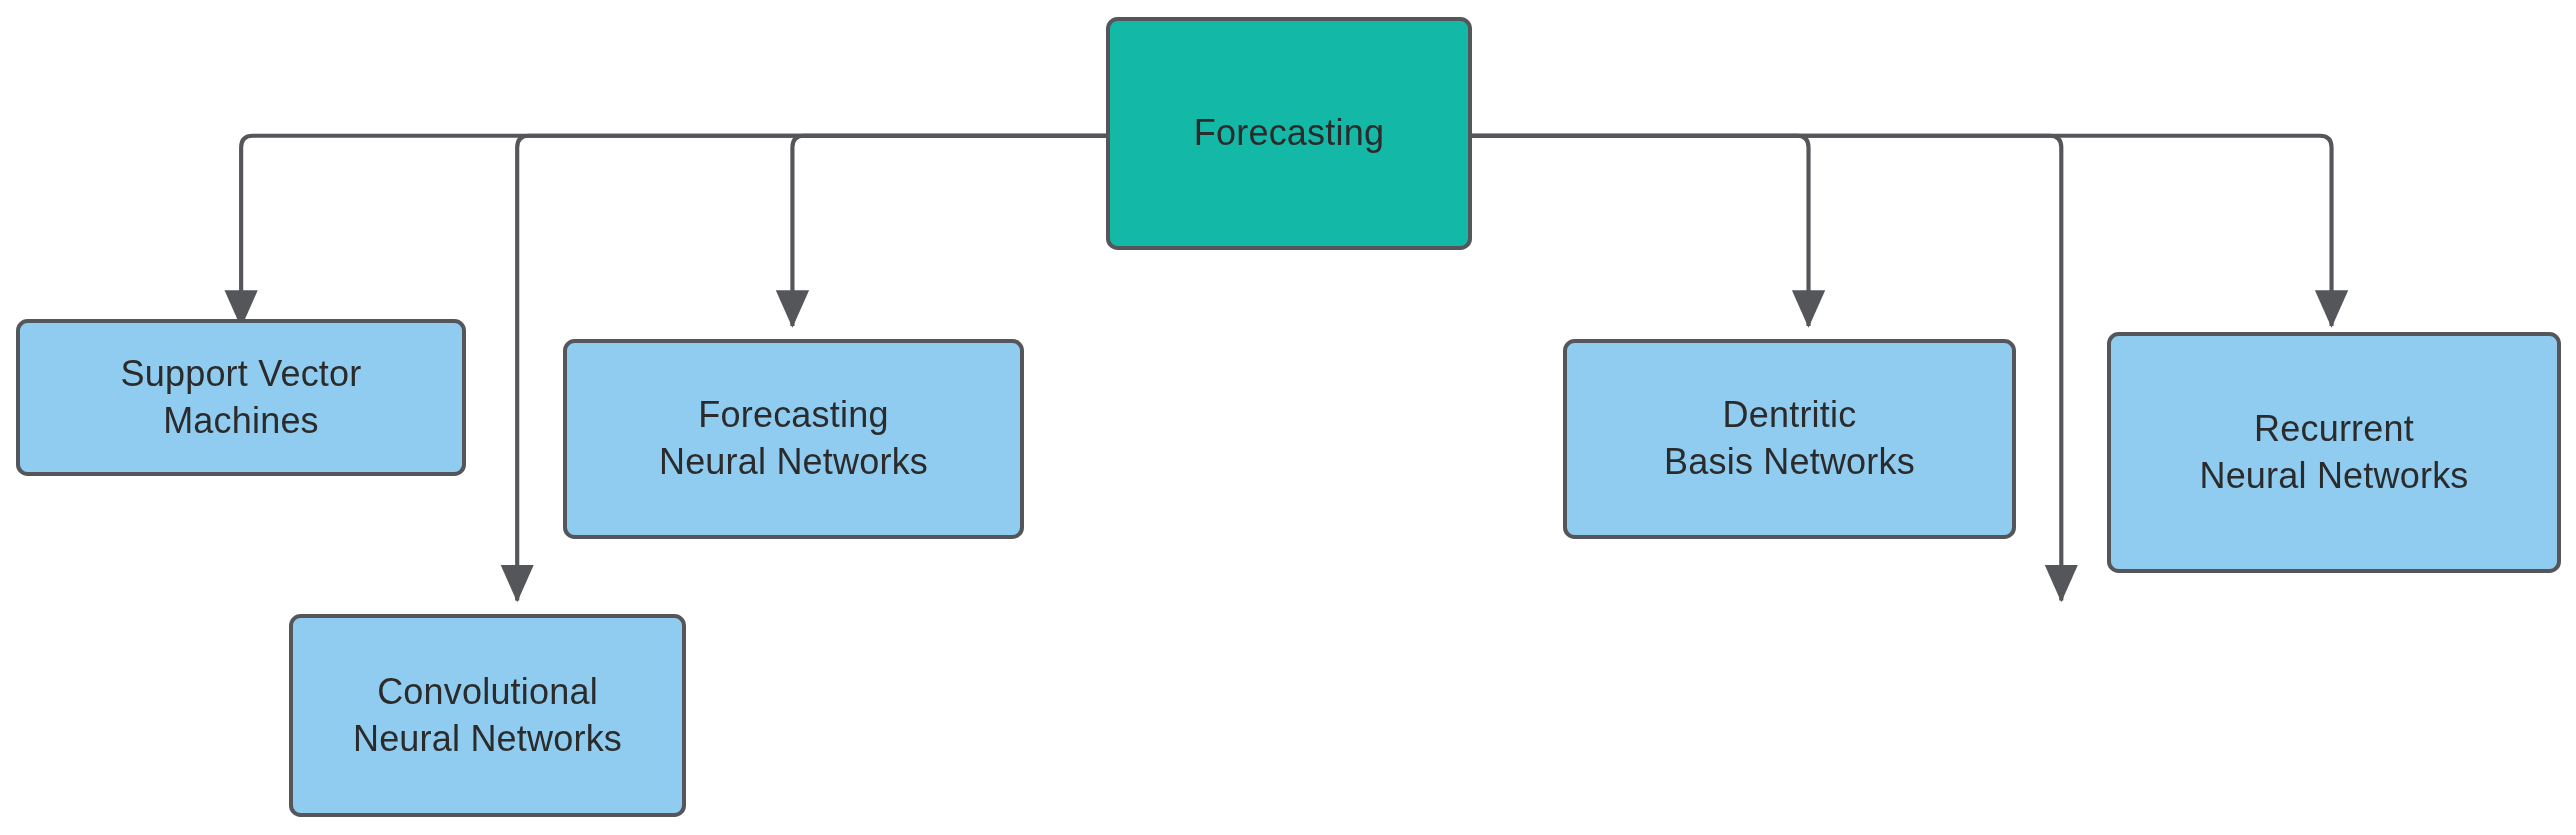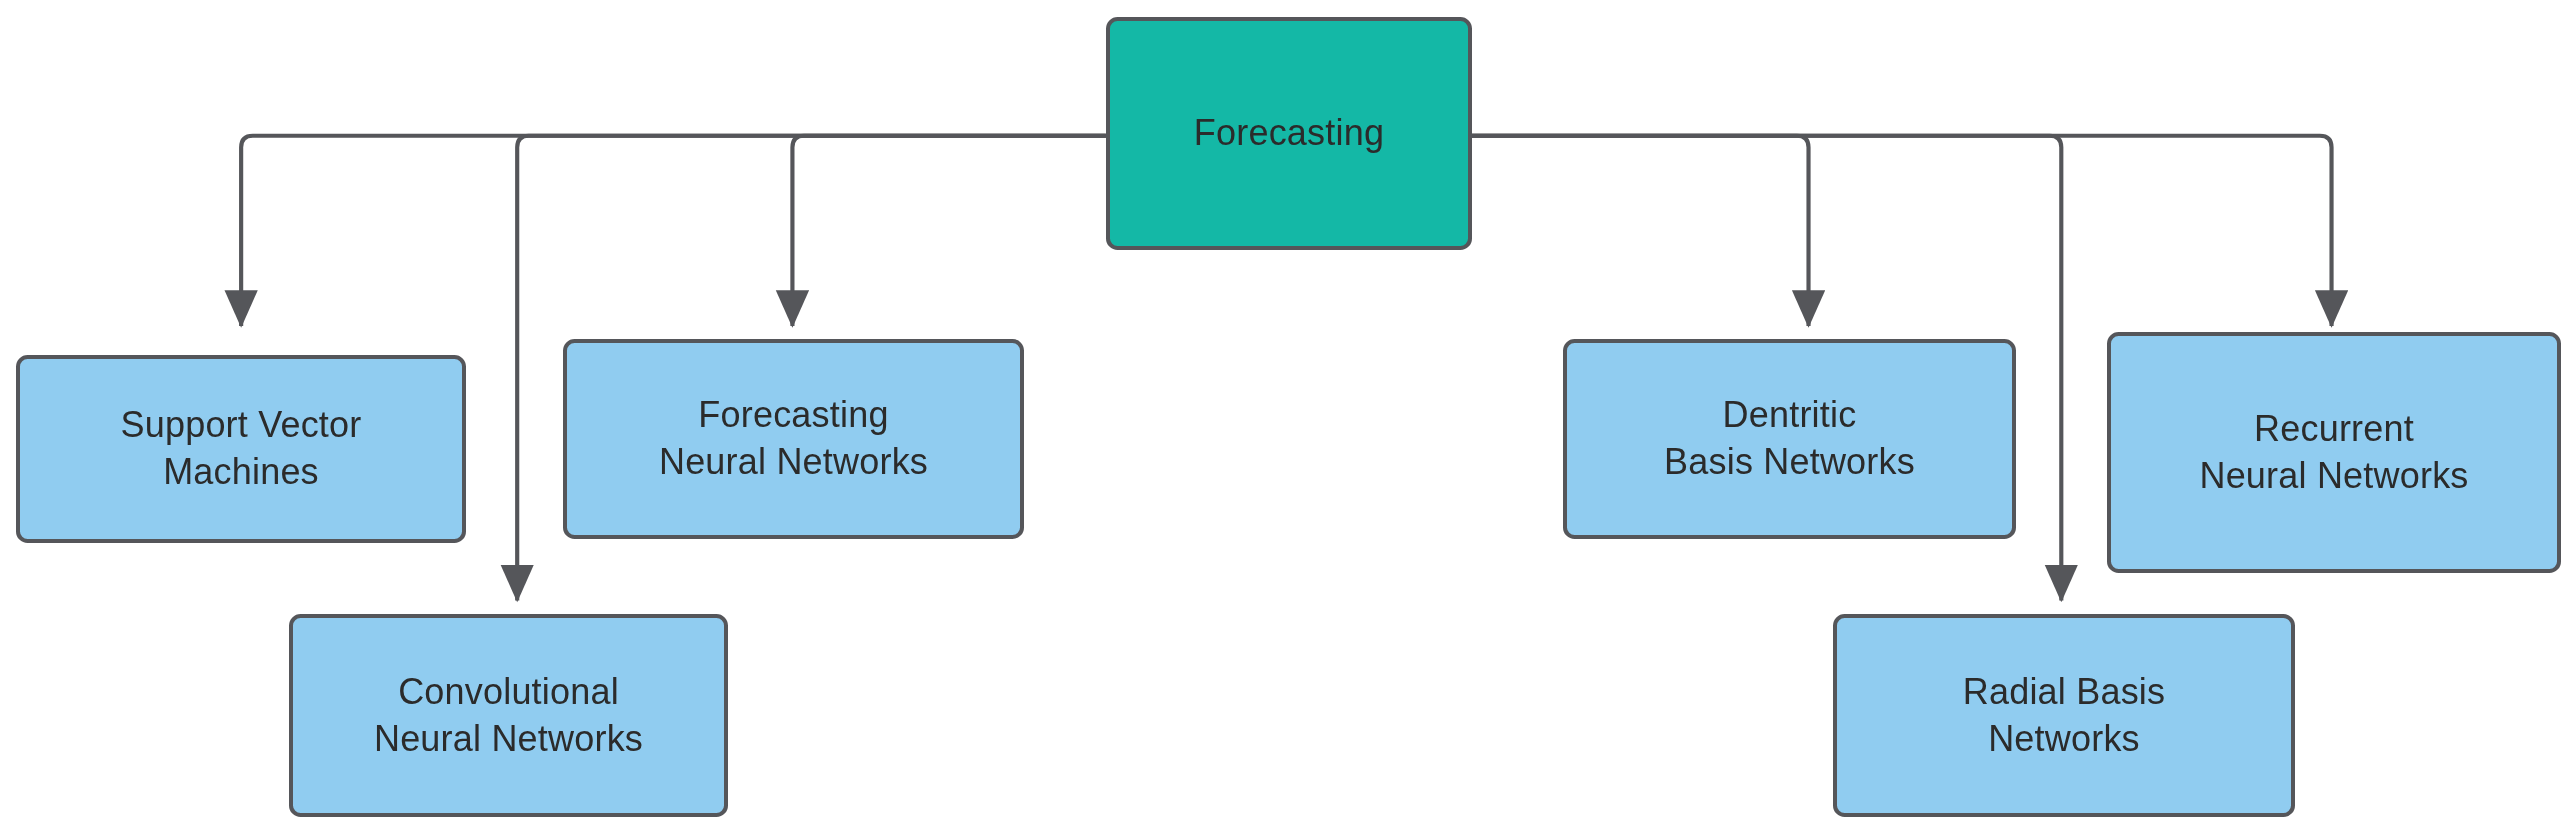--- a/index.html
+++ b/index.html
@@ -74,44 +74,40 @@
       <path d="M1770,163 L2465,163 Q2479,163 2479,177 L2479,722" marker-end="url(#arrowhead)"></path>
 
       <path d="M1770,163 L2790,163 Q2804,163 2804,177 L2804,392" marker-end="url(#arrowhead)"></path>
     </g>
   </svg>
 
   <div class="node root" style="left:1106px; top:16.6px; width:366px; height:233px;">
     <span class="node-label">Forecasting</span>
   </div>
 
-  <div class="node leaf" style="left:16px; top:355px; width:450px; height:188px;">
+  <div class="node leaf" style="left:16px; top:319px; width:450px; height:157px;">
     <span class="node-label">Support Vector
 Machines</span>
   </div>
 
-  <div class="node leaf" style="left:289px; top:614px; width:439px; height:203px;">
+  <div class="node leaf" style="left:289px; top:614px; width:397px; height:203px;">
     <span class="node-label">Convolutional
 Neural Networks</span>
   </div>
 
   <div class="node leaf" style="left:563px; top:339px; width:461px; height:200px;">
     <span class="node-label">Forecasting
 Neural Networks</span>
   </div>
 
   <div class="node leaf" style="left:1563px; top:339px; width:453px; height:200px;">
     <span class="node-label">Dentritic
 Basis Networks</span>
   </div>
 
-  <div class="node leaf" style="left:1833px; top:614px; width:462px; height:203px;">
-    <span class="node-label">Radial Basis
-Networks</span>
-  </div>
 
   <div class="node leaf" style="left:2107px; top:332px; width:454px; height:241px;">
     <span class="node-label">Recurrent
 Neural Networks</span>
   </div>
 
 </div>
 
 
 </body></html>

